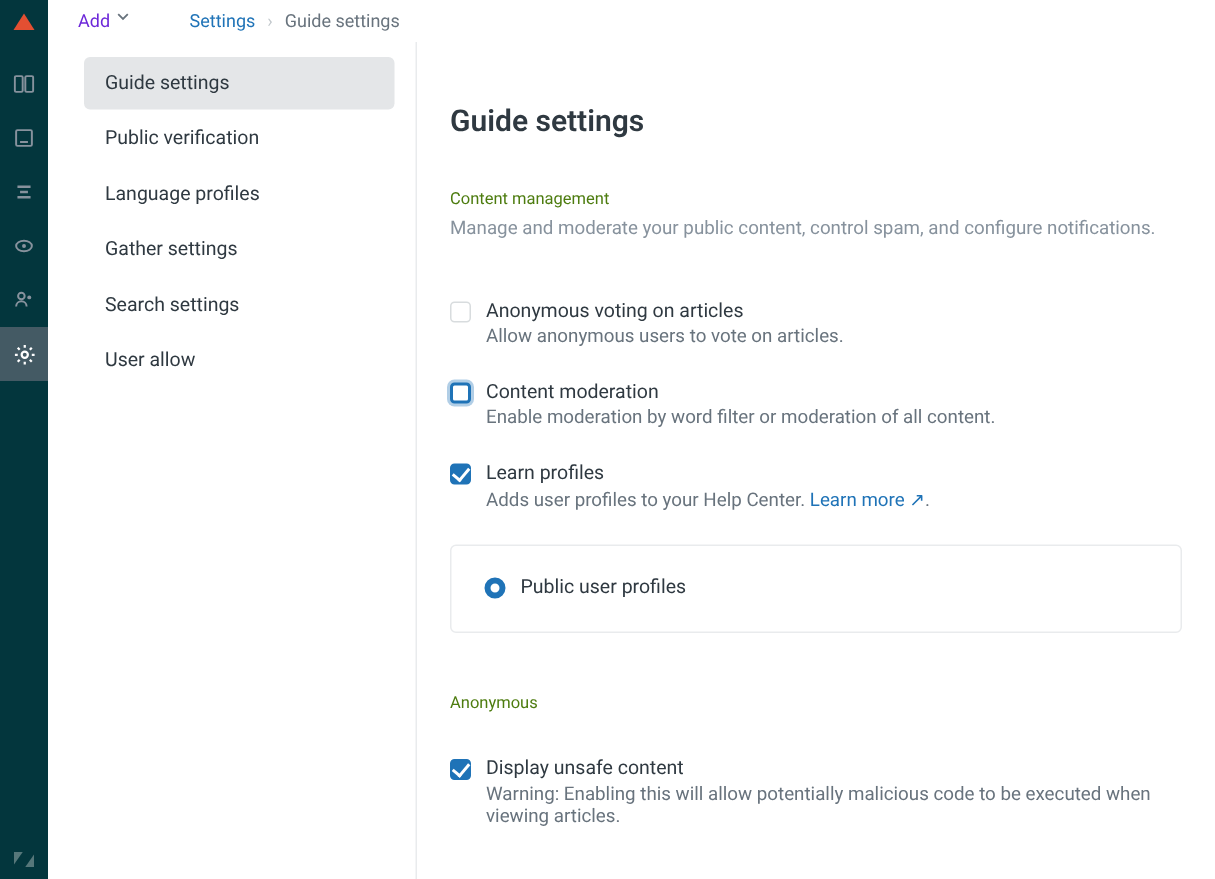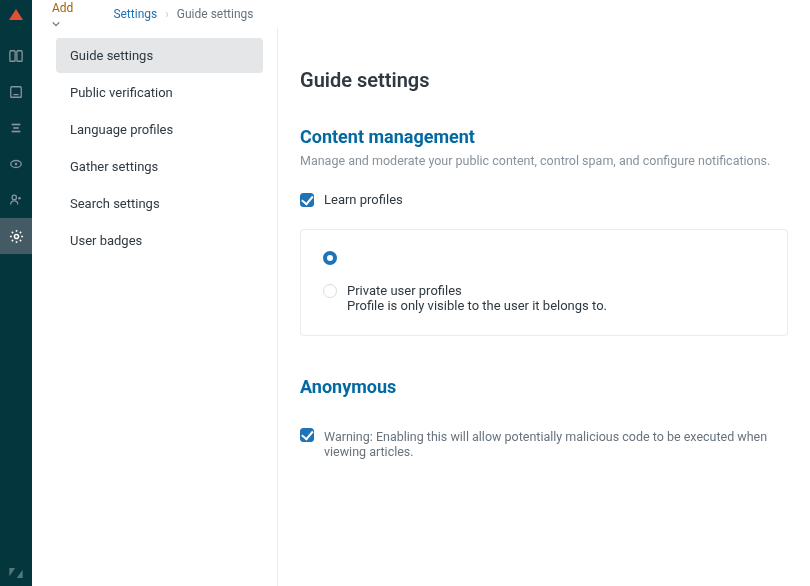--- a/index.html
+++ b/index.html
@@ -50,26 +50,25 @@
   .topbar {
     position: absolute;
     left: 32px; top: 0; right: 0;
     height: 28px;
     display: flex;
     align-items: center;
     padding: 0 20px;
     font-size: 12px;
   }
   .topbar .add {
-    color: #a16207;
+    color: #6d28d9;
     display: flex;
     align-items: flex-start;
     gap: 5px;
     cursor: pointer;
-    flex-direction: column;
   }
   .topbar .add svg { color: #68737d; }
   .topbar .crumb {
     margin-left: 40px;
     display: flex;
     align-items: flex-start;
     gap: 8px;
   }
   .topbar .crumb .link { color: #1f73b7; }
   .topbar .crumb .chev { color: #c2c8cc; }
@@ -100,29 +99,29 @@
     overflow: hidden;
     padding: 40px 22px 0 22px;
   }
   h1.page-title {
     font-size: 20px;
     font-weight: 600;
     color: #2f3941;
     margin-bottom: 34px;
   }
   h2.section-title {
-    font-size: 18px;
-    font-weight: 700;
-    color: #0369a1;
+    font-size: 11px;
+    font-weight: 400;
+    color: #4d7c0f;
     margin-bottom: 6px;
   }
   .section-desc {
     font-size: 12.5px;
     color: #87929d;
-    margin-bottom: 24px;
+    margin-bottom: 40px;
   }
   .opt {
     display: flex;
     gap: 10px;
     margin-bottom: 22px;
     align-items: flex-start;
   }
   .opt .cb {
     flex: 0 0 14px;
     width: 14px; height: 14px;
@@ -247,56 +246,68 @@
     <span class="current">Guide settings</span>
   </div>
 </div>
 
 <div class="sidebar">
   <div class="nav-item active">Guide settings</div>
   <div class="nav-item">Public verification</div>
   <div class="nav-item">Language profiles</div>
   <div class="nav-item">Gather settings</div>
   <div class="nav-item">Search settings</div>
-  <div class="nav-item">User badges</div>
+  <div class="nav-item">User allow</div>
 </div>
 
 <div class="main">
   <h1 class="page-title">Guide settings</h1>
 
   <h2 class="section-title">Content management</h2>
   <div class="section-desc">Manage and moderate your public content, control spam, and configure notifications.</div>
 
-
+  <div class="opt">
+    <div class="cb"></div>
+    <div>
+      <div class="lbl">Anonymous voting on articles</div>
+      <div class="sub">Allow anonymous users to vote on articles.</div>
+    </div>
+  </div>
+
+  <div class="opt">
+    <div class="cb focus"></div>
+    <div>
+      <div class="lbl">Content moderation</div>
+      <div class="sub">Enable moderation by word filter or moderation of all content.</div>
+    </div>
+  </div>
 
   <div class="opt">
     <div class="cb checked"></div>
     <div>
       <div class="lbl">Learn profiles</div>
+      <div class="sub">
+        <span>Adds user profiles to your Help Center. </span><a class="link">Learn more</a> <span class="ext">↗</span><span>.</span>
+      </div>
     </div>
   </div>
 
   <div class="subpanel">
     <div class="radio-row">
       <div class="radio selected"></div>
       <div>
-      </div>
-    </div>
-    <div class="radio-row">
-      <div class="radio"></div>
-      <div>
-        <div class="lbl">Private user profiles</div>
-        <div class="sub">Profile is only visible to the user it belongs to.</div>
+        <div class="lbl">Public user profiles</div>
       </div>
     </div>
   </div>
 
   <div class="security">
     <h2 class="section-title">Anonymous</h2>
     <div style="height:24px"></div>
     <div class="opt">
       <div class="cb checked"></div>
       <div>
+        <div class="lbl">Display unsafe content</div>
         <div class="sub">Warning: Enabling this will allow potentially malicious code to be executed when viewing articles.</div>
       </div>
     </div>
   </div>
 </div>
 
 </body></html>

